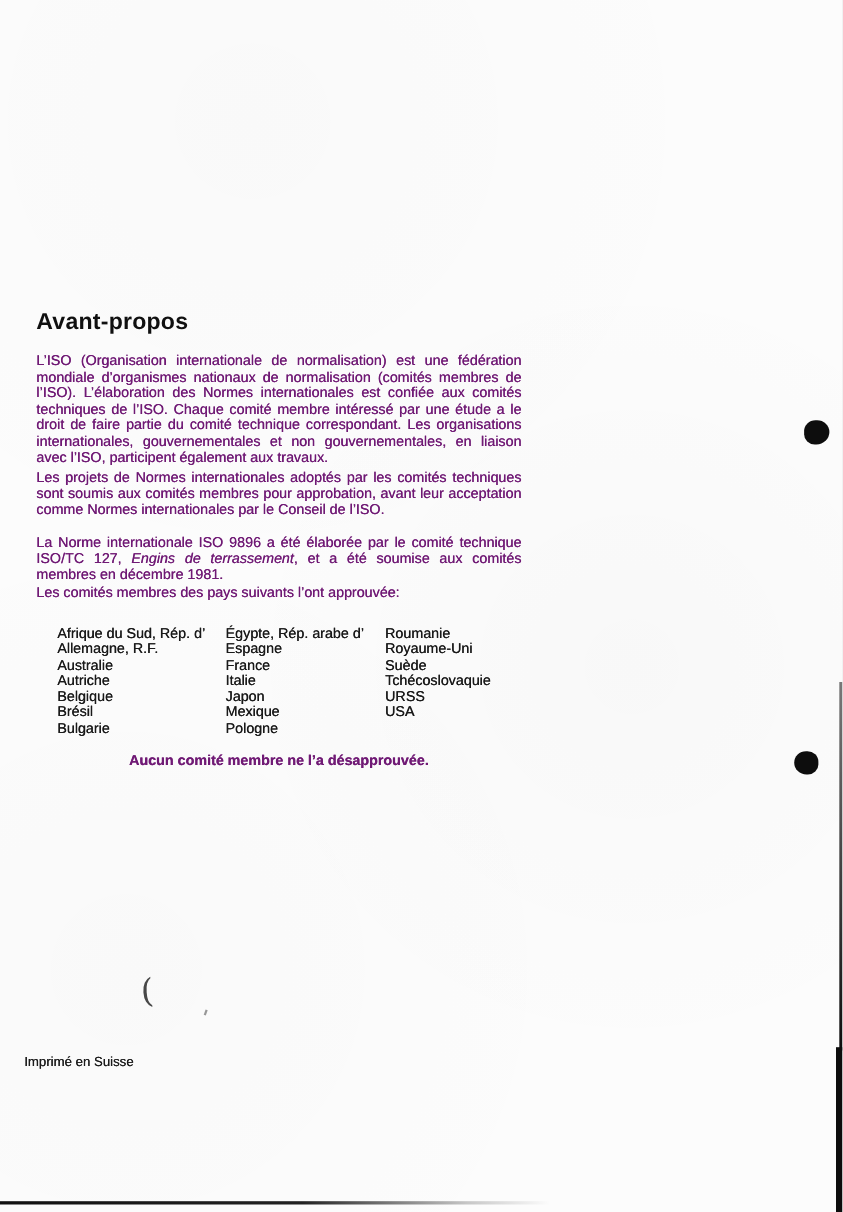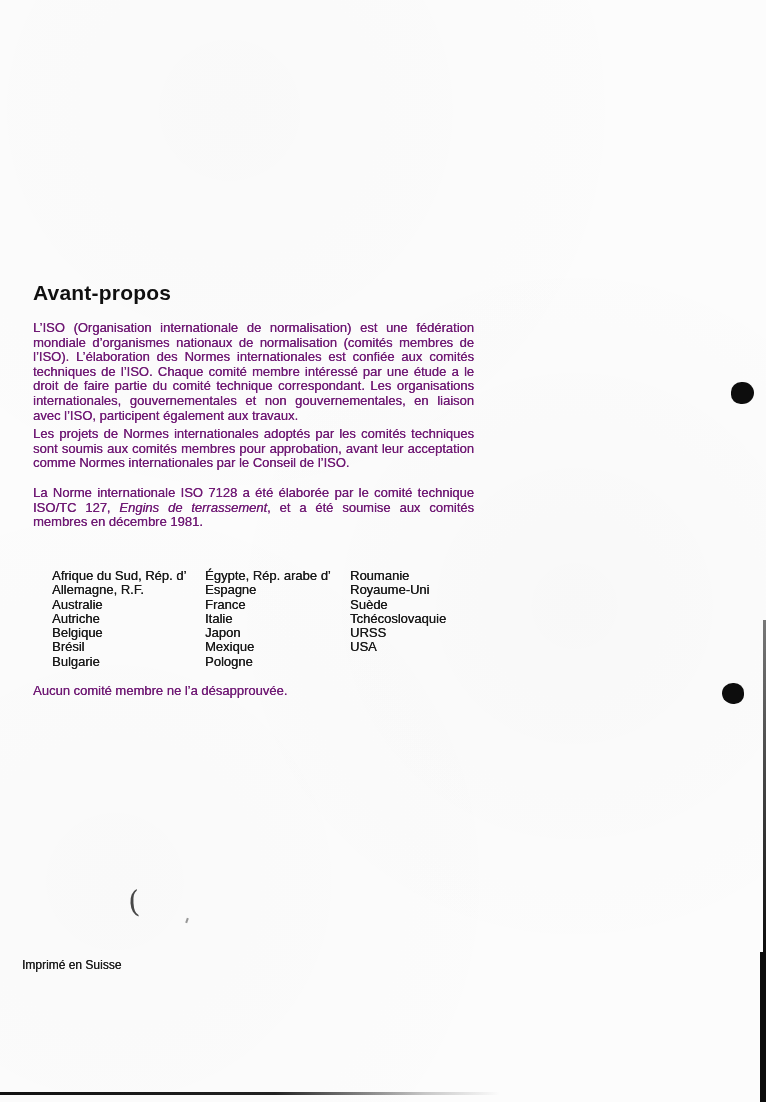--- a/index.html
+++ b/index.html
@@ -62,21 +62,22 @@
     text-shadow: 0.25px 0 0 currentColor;
   }
   .country-col { position: absolute; top: 0; }
   #country-col-1 { left: 52px;  width: 140px; }
   #country-col-2 { left: 205px; width: 130px; }
   #country-col-3 { left: 350px; width: 150px; }
   .country { line-height: 14.3px; white-space: nowrap; }
 
   #disapproval-note {
     top: 684px;
-    text-align: left;
+    text-align: center;
+    font-weight: bold;
   }
 
   .stray-mark {
     position: absolute;
     left: 128px; top: 884px;
     font-size: 30px;
     color: #2a2a2a;
     opacity: 0.85;
     transform: rotate(-4deg);
     font-family: "DejaVu Serif", serif;
@@ -133,22 +134,23 @@
 <body>
 
 <div class="page">
 
   <h1 class="doc-title">Avant-propos</h1>
 
   <p class="body-text" id="para-1">L’ISO (Organisation internationale de normalisation) est une fédération mondiale d’organismes nationaux de normalisation (comités membres de l’ISO). L’élaboration des Normes internationales est confiée aux comités techniques de l’ISO. Chaque comité membre intéressé par une étude a le droit de faire partie du comité technique correspondant. Les organisations internationales, gouvernementales et non gouvernementales, en liaison avec l’ISO, participent également aux travaux.</p>
 
   <p class="body-text" id="para-2">Les projets de Normes internationales adoptés par les comités techniques sont soumis aux comités membres pour approbation, avant leur acceptation comme Normes internationales par le Conseil de l’ISO.</p>
 
-  <p class="body-text" id="para-3"><span>La Norme internationale ISO 7128 a été élaborée par le comité technique ISO/TC 127, </span><span class="italic">Engins de terrassement</span><span>, et a été soumise aux comités membres en décembre 1981.</span></p>
+  <p class="body-text" id="para-3"><span>La Norme internationale ISO 9896 a été élaborée par le comité technique ISO/TC 127, </span><span class="italic">Engins de terrassement</span><span>, et a été soumise aux comités membres en décembre 1981.</span></p>
 
+  <p class="body-text" id="approval-intro">Les comités membres des pays suivants l’ont approuvée:</p>
 
   <div class="country-columns">
     <div class="country-col" id="country-col-1">
         <div class="country">Afrique du Sud, Rép. d’</div>
         <div class="country">Allemagne, R.F.</div>
         <div class="country">Australie</div>
         <div class="country">Autriche</div>
         <div class="country">Belgique</div>
         <div class="country">Brésil</div>
         <div class="country">Bulgarie</div>

